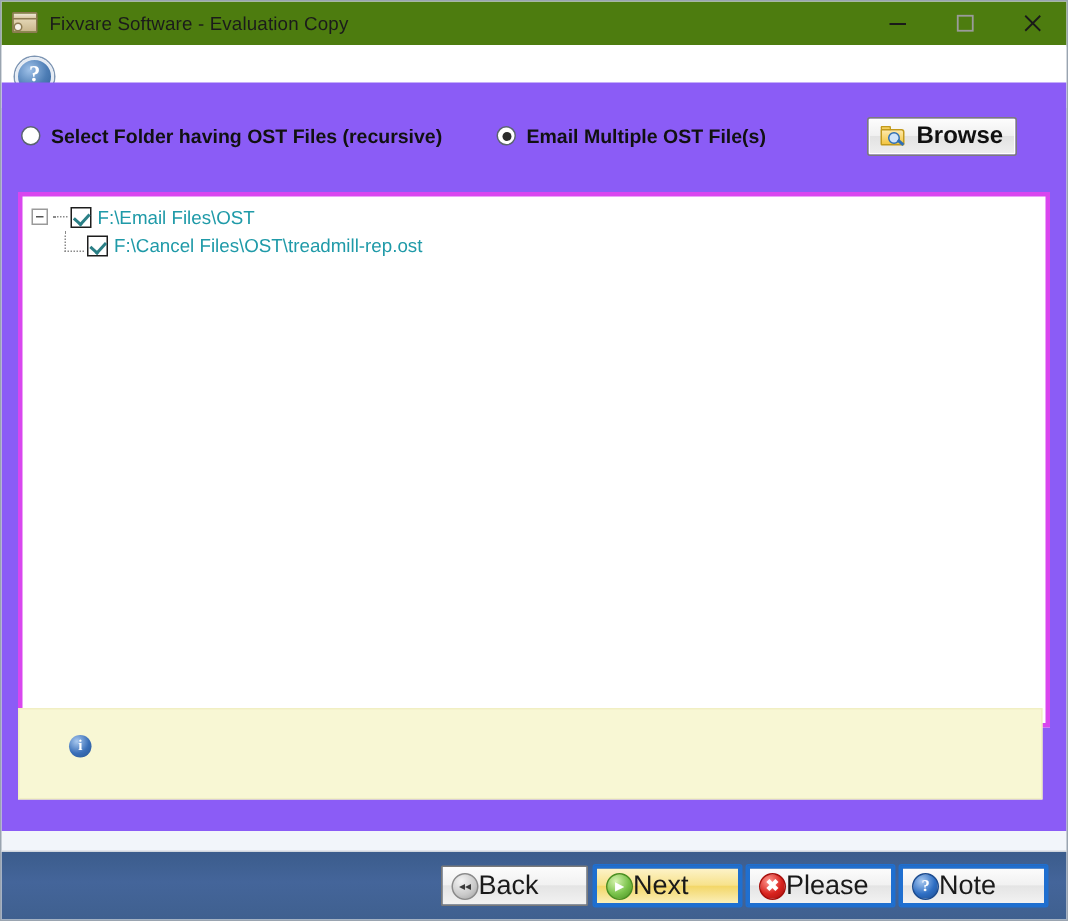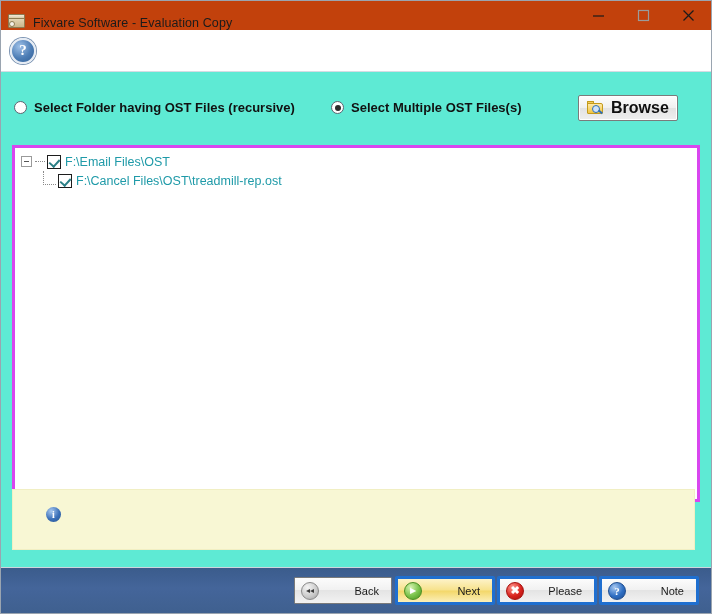--- a/index.html
+++ b/index.html
@@ -22,24 +22,24 @@
     background: #f2f5fa;
     overflow: hidden;
   }
 
   
   #titlebar {
     position: absolute;
     top: 0; left: 0;
     width: 710px;
     height: 29px;
-    background: #c2410c;
+    background: #4d7c0f;
     border-bottom: 1px solid #dfe3e8;
     display: flex;
-    align-items: flex-end;
+    align-items: center;
   }
   #app-icon {
     width: 17px; height: 17px;
     margin-left: 7px; margin-right: 8px;
     position: relative;
     flex: 0 0 auto;
   }
   #app-icon .box-body {
     position: absolute;
     left: 0; top: 4px;
@@ -120,24 +120,24 @@
   }
   #header-text {
     font-size: 13.5px;
     color: #1a1a1a;
     white-space: nowrap;
   }
 
   
   #content {
     position: absolute;
-    top: 71px; left: 0;
+    top: 54px; left: 0;
     width: 710px;
     height: 499px;
-    background: #5eead4;
+    background: #8b5cf6;
   }
 
   
   #mode-row {
     position: absolute;
     top: 22px; left: 0;
     width: 710px;
     height: 40px;
   }
   .radio-option {
@@ -422,24 +422,24 @@
     border: 1px solid #7a7a7a;
     background: linear-gradient(180deg,#fcfcfc 0%, #f1f1f1 48%, #e4e4e4 50%, #f2f2f2 100%);
     border-radius: 1px;
   }
   .footer-btn.focused {
     border: 2px solid #1f6fd0;
     box-shadow: 0 0 0 1px #1f6fd0;
   }
   .footer-btn .btn-text {
     flex: 1 1 auto;
-    text-align: right;
-    font-size: 11px;
+    text-align: left;
+    font-size: 18px;
     color: #1a1a1a;
-    padding-right: 12px;
+    padding-right: 1px;
   }
   #back-button  { width: 98px; }
   #next-button  { width: 98px; background: linear-gradient(180deg,#fdf3c9 0%, #f7e28c 48%, #f3d769 52%, #fbefb9 100%); }
   #cancel-button{ width: 98px; }
   #help-button  { width: 98px; }
   .footer-icon {
     width: 18px; height: 18px;
     margin-left: 6px;
     border-radius: 50%;
     flex: 0 0 auto;
@@ -515,21 +515,21 @@
 
   <div id="content">
 
     <div id="mode-row">
       <div class="radio-option" id="radio-folder">
         <span class="radio-mark"></span>
         <span class="radio-label">Select Folder having OST Files (recursive)</span>
       </div>
       <div class="radio-option" id="radio-files">
         <span class="radio-mark checked"></span>
-        <span class="radio-label">Select Multiple OST Files(s)</span>
+        <span class="radio-label">Email Multiple OST File(s)</span>
       </div>
     </div>
 
     <div id="browse-button">
       <span class="folder-search-icon">
         <span class="folder-tab"></span>
         <span class="folder-shape"></span>
         <span class="mag-circle"></span>
         <span class="mag-handle"></span>
       </span>

